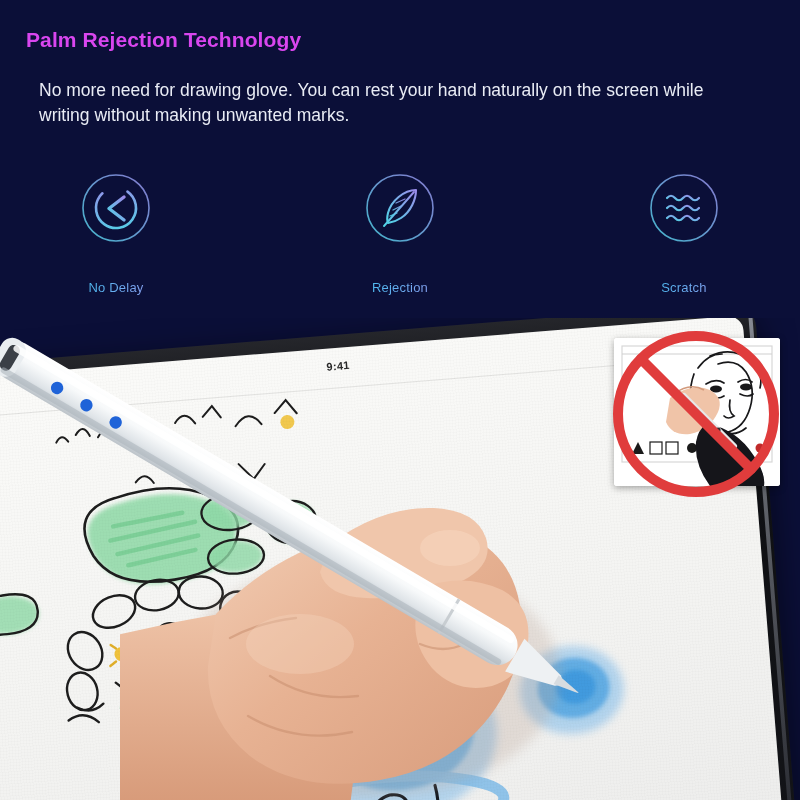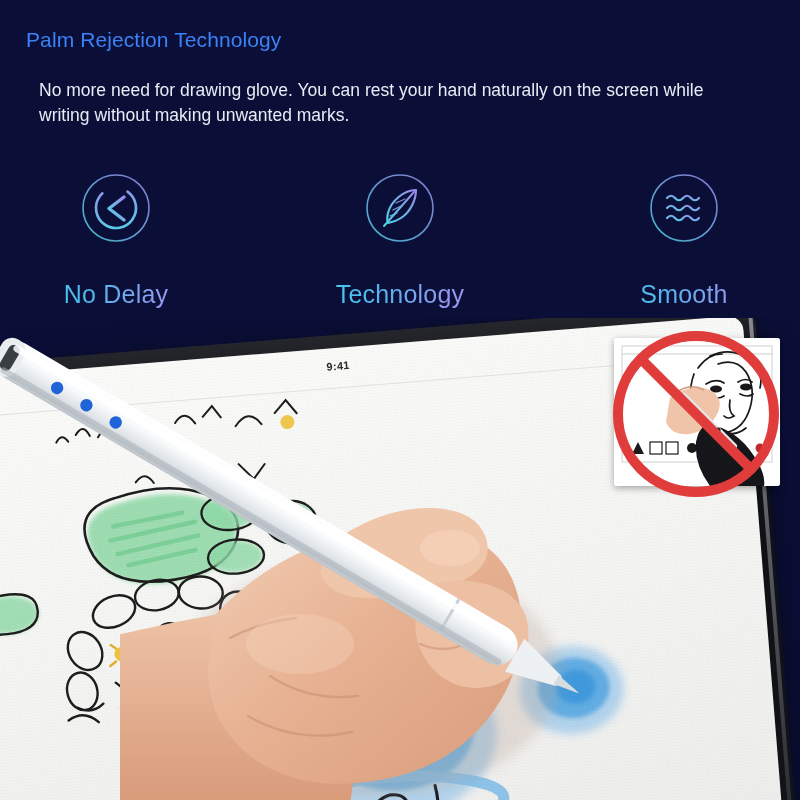--- a/index.html
+++ b/index.html
@@ -14,22 +14,22 @@
     overflow: hidden;
     background: #0b0f38;
     font-family: "Liberation Sans", sans-serif;
     -webkit-font-smoothing: antialiased;
   }
 
   
   .header { position: absolute; left: 26px; top: 28px; width: 740px; }
   .headline {
     font-size: 21px;
-    font-weight: normal;
-    color: #3b82f6;
+    font-weight: bold;
+    color: #d946ef;
     letter-spacing: .1px;
     margin: 0 0 26px 0;
   }
   .subhead {
     font-size: 17.5px;
     font-weight: 400;
     color: #e9ecf5;
     line-height: 1.42;
     margin: 13px;
     max-width: 706px;
@@ -44,21 +44,21 @@
     display: flex;
     justify-content: space-between;
   }
   .feature { width: 176px; text-align: center; }
   .feature-icon {
     width: 80px; height: 80px;
     margin: 0 auto 11px auto;
     display: block;
   }
   .feature-label {
-    font-size: 25px;
+    font-size: 13px;
     font-weight: 400;
     letter-spacing: .2px;
     background-image: linear-gradient(100deg, #3fd3e8 0%, #53b6ef 38%, #8e9cf0 72%, #a98de8 100%);
     -webkit-background-clip: text;
     background-clip: text;
     color: transparent;
     margin-top: 32px;
     -webkit-text-fill-color: transparent;
   }
 
@@ -175,31 +175,31 @@
     </div>
 
 
     <div class="feature">
       <svg class="feature-icon" viewBox="0 0 80 80">
         <circle cx="40" cy="40" r="33" fill="none" stroke="url(#g1)" stroke-width="1.6" opacity=".85"></circle>
         <path d="M56 22 C44 22 31 33 28 45 C26.5 51 28 55 28 55 C28 55 35 54 41 50 C51 43.5 56 31 56 22 Z" fill="none" stroke="url(#g1)" stroke-width="2.1" stroke-linejoin="round"></path>
         <path d="M54 24 L24 58" stroke="url(#g1)" stroke-width="1.9" stroke-linecap="round"></path>
         <path d="M45 31 L36 35 M41 38 L33 42 M37 45 L30 48" stroke="url(#g1)" stroke-width="1.3" stroke-linecap="round" opacity=".9"></path>
       </svg>
-      <div class="feature-label">Technology</div>
+      <div class="feature-label">Rejection</div>
     </div>
 
     <div class="feature">
       <svg class="feature-icon" viewBox="0 0 80 80">
         <circle cx="40" cy="40" r="33" fill="none" stroke="url(#g1)" stroke-width="1.6" opacity=".85"></circle>
         <path d="M23 30 q4 -4.5 8 0 t8 0 t8 0 t8 0" fill="none" stroke="url(#g1)" stroke-width="2.2" stroke-linecap="round"></path>
         <path d="M23 40 q4 -4.5 8 0 t8 0 t8 0 t8 0" fill="none" stroke="url(#g1)" stroke-width="2.2" stroke-linecap="round"></path>
         <path d="M23 50 q4 -4.5 8 0 t8 0 t8 0 t8 0" fill="none" stroke="url(#g1)" stroke-width="2.2" stroke-linecap="round"></path>
       </svg>
-      <div class="feature-label">Smooth</div>
+      <div class="feature-label">Scratch</div>
     </div>
   </div>
 
   <div class="scene">
 
     <div class="tablet">
       <div class="tablet-edge"></div>
 
       <div class="screen">
         <div class="status-time">9:41</div>

